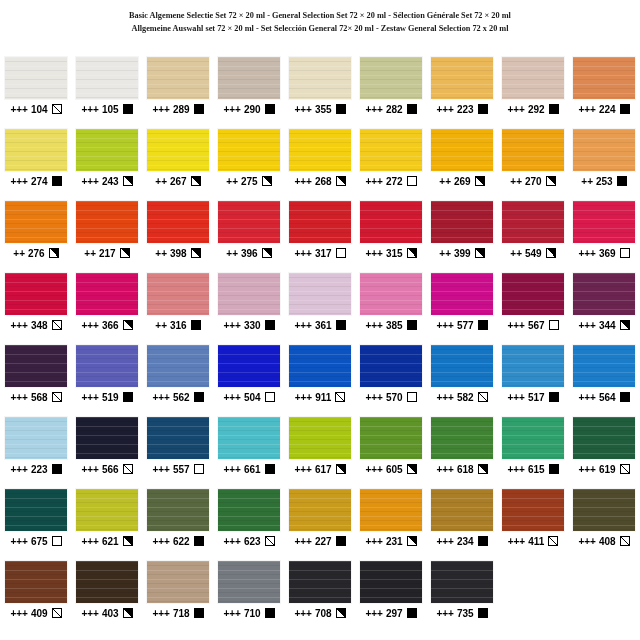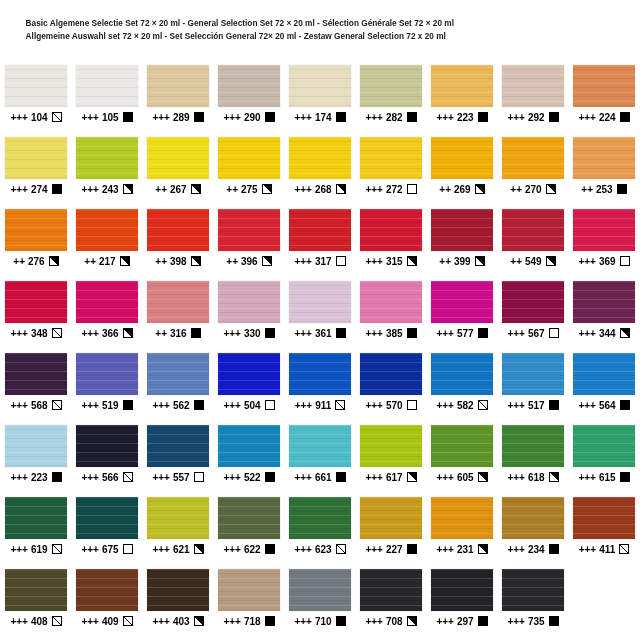--- a/index.html
+++ b/index.html
@@ -1,20 +1,20 @@
 <!DOCTYPE html>
 <html><head>
 <meta charset="utf-8">
 <style>
   html,body{margin:0;padding:0;background:#fff;}
   body{
     width:640px;height:640px;overflow:hidden;
     font-family:"Liberation Sans",sans-serif;color:#000;
   }
-  .header{margin-top:17px;text-align:left;}
+  .header{margin-top:9px;text-align:center;font-family:Liberation Serif, serif;}
   .header div{
     font-size:9px;line-height:13px;color:#1a1a1a;
     letter-spacing:0px;font-weight:bold;
     transform:scaleX(.92);transform-origin:center;
   }
   .grid{
     margin:22px 5px 4px 5px;
     display:grid;
     grid-template-columns:repeat(9,1fr);
     column-gap:9px;row-gap:14px;
@@ -81,21 +81,21 @@
   <div class="cell">
     <div class="swatch" style="background: rgb(199, 185, 172);"></div>
     <div class="label">
       <span>+++</span><span class="code">290</span><span class="sym opaque"></span>
     </div>
   </div>
 
   <div class="cell">
     <div class="swatch" style="background: rgb(231, 222, 194);"></div>
     <div class="label">
-      <span>+++</span><span class="code">174</span><span class="sym opaque"></span>
+      <span>+++</span><span class="code">355</span><span class="sym opaque"></span>
     </div>
   </div>
 
   <div class="cell">
     <div class="swatch" style="background: rgb(197, 199, 148);"></div>
     <div class="label">
       <span>+++</span><span class="code">282</span><span class="sym opaque"></span>
     </div>
   </div>
 
@@ -387,26 +387,20 @@
     </div>
   </div>
 
   <div class="cell">
     <div class="swatch" style="background: rgb(21, 71, 111);"></div>
     <div class="label">
       <span>+++</span><span class="code">557</span><span class="sym transparent"></span>
     </div>
   </div>
 
-  <div class="cell">
-    <div class="swatch" style="background: rgb(21, 132, 186);"></div>
-    <div class="label">
-      <span>+++</span><span class="code">522</span><span class="sym opaque"></span>
-    </div>
-  </div>
 
   <div class="cell">
     <div class="swatch" style="background: rgb(76, 189, 198);"></div>
     <div class="label">
       <span>+++</span><span class="code">661</span><span class="sym opaque"></span>
     </div>
   </div>
 
   <div class="cell">
     <div class="swatch" style="background: rgb(169, 197, 19);"></div>

